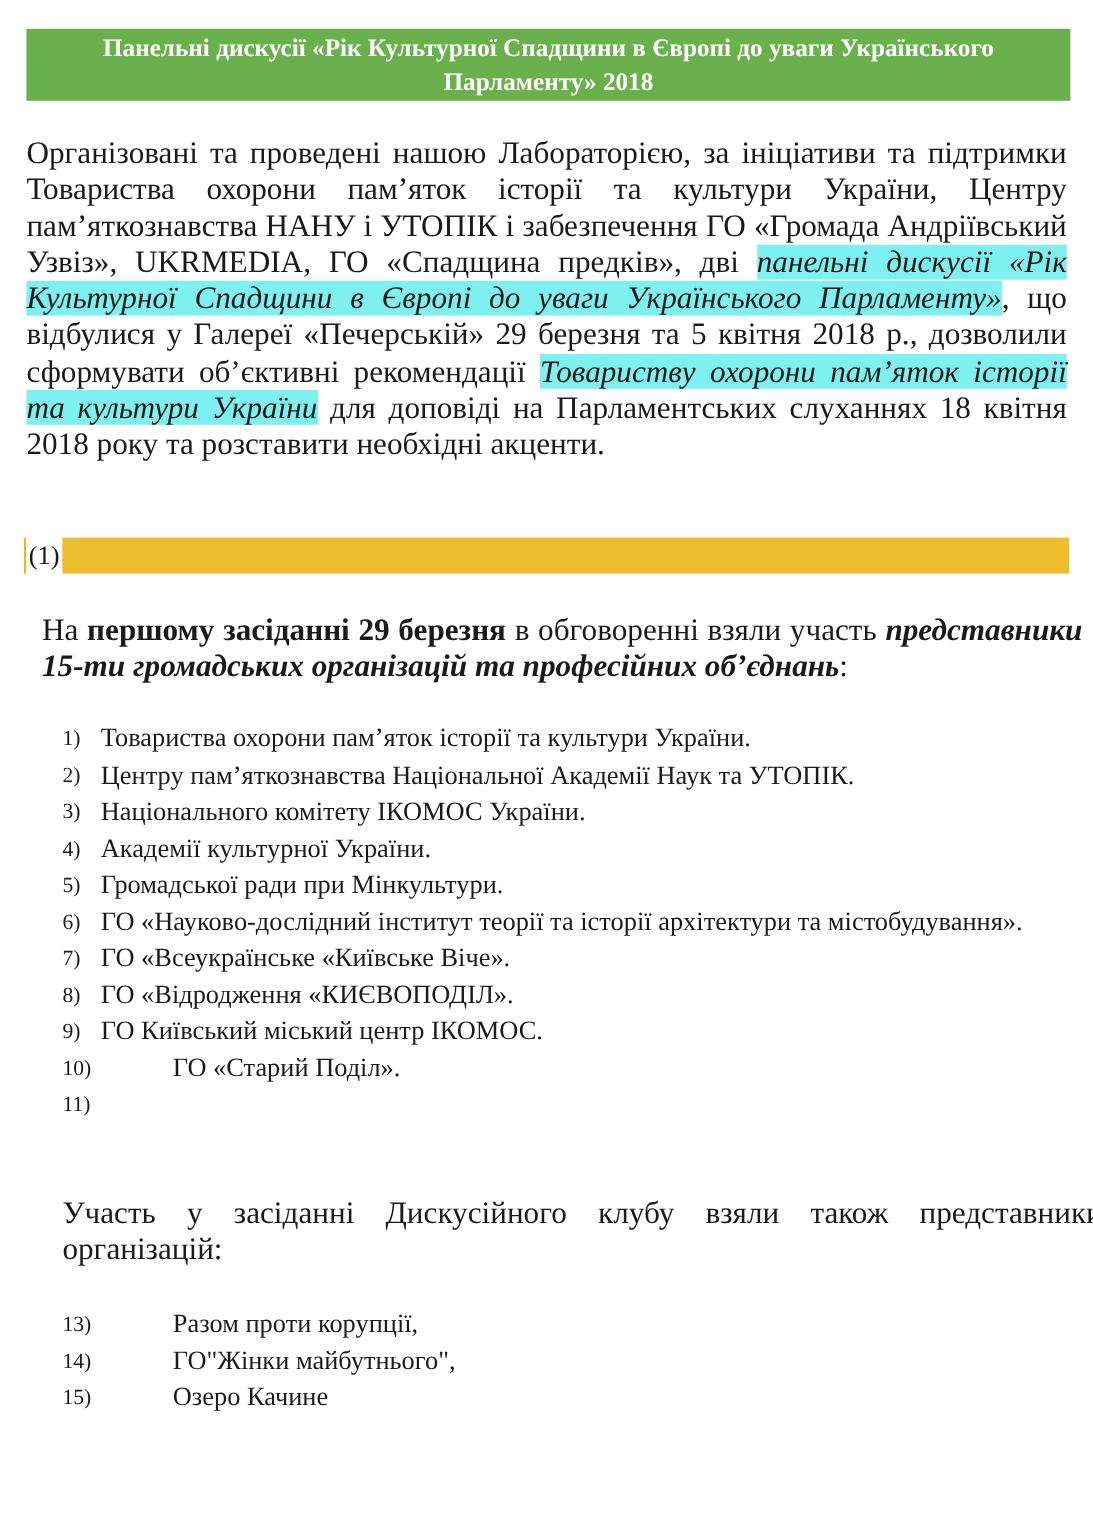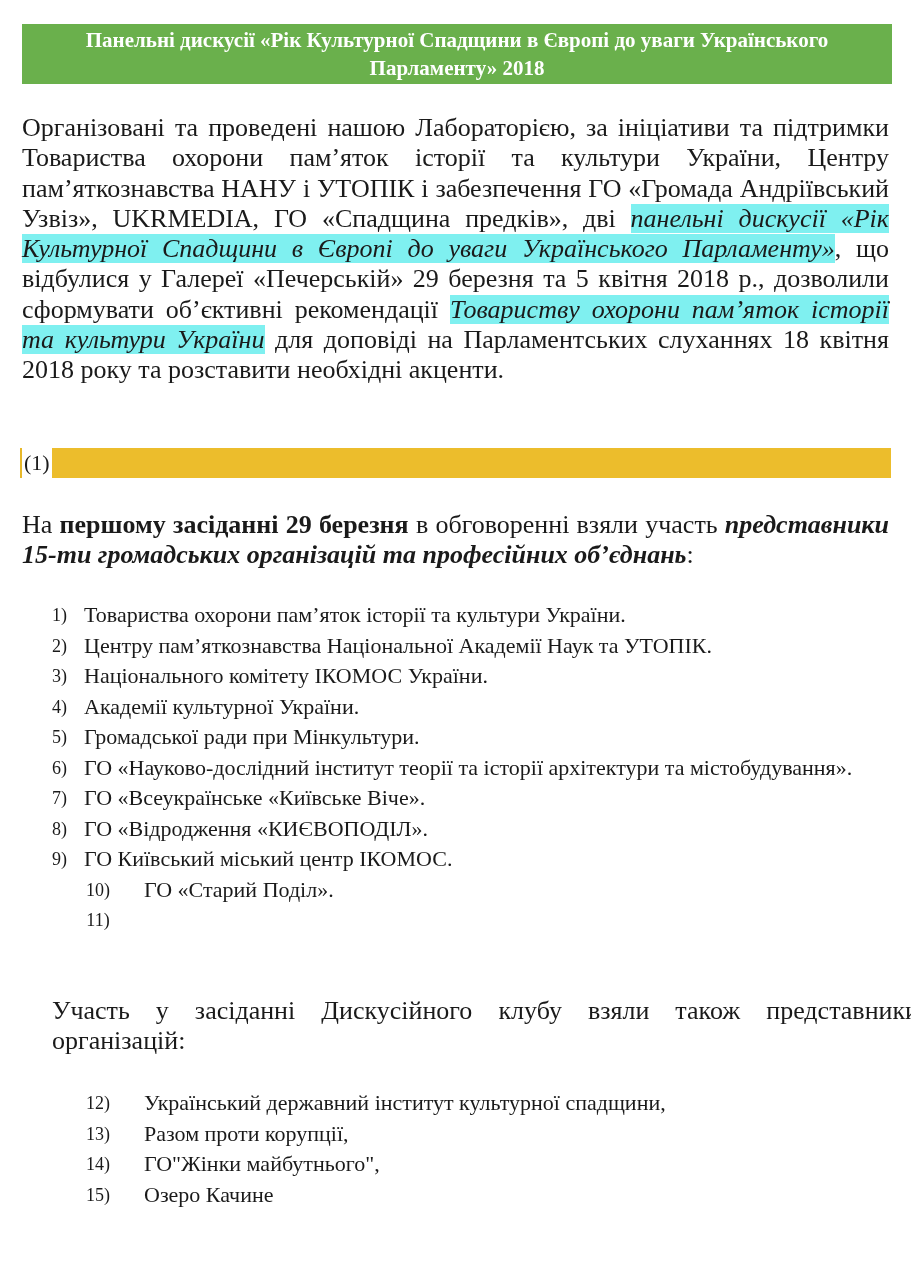--- a/index.html
+++ b/index.html
@@ -10,26 +10,26 @@
                font-weight:bold; font-size:21px; line-height:28px; padding-top:2px; }
   .para { position:absolute; left:22px; width:867px; font-size:26px; line-height:30.3px;
           text-align:justify; }
   .p1 { top:113px; }
   .hl { background:#7ff0f0; font-style:italic; }
   .section-bar { position:absolute; left:20px; top:448px; width:871px; height:30px;
                  display:flex; align-items:center; }
   .section-bar .edge { width:2px; height:30px; background:#e7b82a; }
   .section-bar .num { font-size:22px; padding:0 2px 0 2px; background:#fff; line-height:30px; }
   .section-bar .fill { flex:1; height:30px; background:#ecbd2c; }
-  .p2 { top:510px; }
+  .p2 { top:510px;margin-left:13px; }
   .list { position:absolute; left:52px; width:837px; font-size:22px; }
   .li { display:flex; line-height:30.5px; }
   .li .n { font-size:18px; width:32px; flex:none; }
   .li .t { flex:1; text-align:justify; }
-  .li.wide .n { width:92px;text-align:center; }
+  .li.wide .n { width:92px; }
   .l1 { top:600px; }
   .p3 { top:996px;margin-left:30px; }
   .l2 { top:1088px; }
 </style>
 </head>
 <body>
 
 <div class="title-bar">Панельні дискусії «Рік Культурної Спадщини в Європі до уваги Українського Парламенту» 2018</div>
 
 <div class="para p1"><span>Організовані та проведені нашою Лабораторією, за ініціативи та підтримки Товариства охорони пам’яток історії та культури України, Центру пам’яткознавства НАНУ і УТОПІК і забезпечення ГО «Громада Андріївський Узвіз», UKRMEDIA, ГО «Спадщина предків», дві </span><span class="hl">панельні дискусії «Рік Культурної Спадщини в Європі до уваги Українського Парламенту»</span><span>, що відбулися у Галереї «Печерській» 29 березня та 5 квітня 2018 р., дозволили сформувати об’єктивні рекомендації </span><span class="hl">Товариству охорони пам’яток історії та культури України</span><span> для доповіді на Парламентських слуханнях 18 квітня 2018 року та розставити необхідні акценти.</span></div>
@@ -85,24 +85,20 @@
     </div>
   <div class="li wide">
       <span class="n">11)</span>
     </div>
 </div>
 
 <div class="para p3">Участь у засіданні Дискусійного клубу взяли також представники організацій:</div>
 
 <div class="list l2">
   <div class="li wide">
-      <span class="n">12)</span>
-      <span class="t">Український державний інститут культурної спадщини,</span>
-    </div>
-  <div class="li wide">
       <span class="n">13)</span>
       <span class="t">Разом проти корупції,</span>
     </div>
   <div class="li wide">
       <span class="n">14)</span>
       <span class="t">ГО"Жінки майбутнього",</span>
     </div>
   <div class="li wide">
       <span class="n">15)</span>
       <span class="t">Озеро Качине</span>

